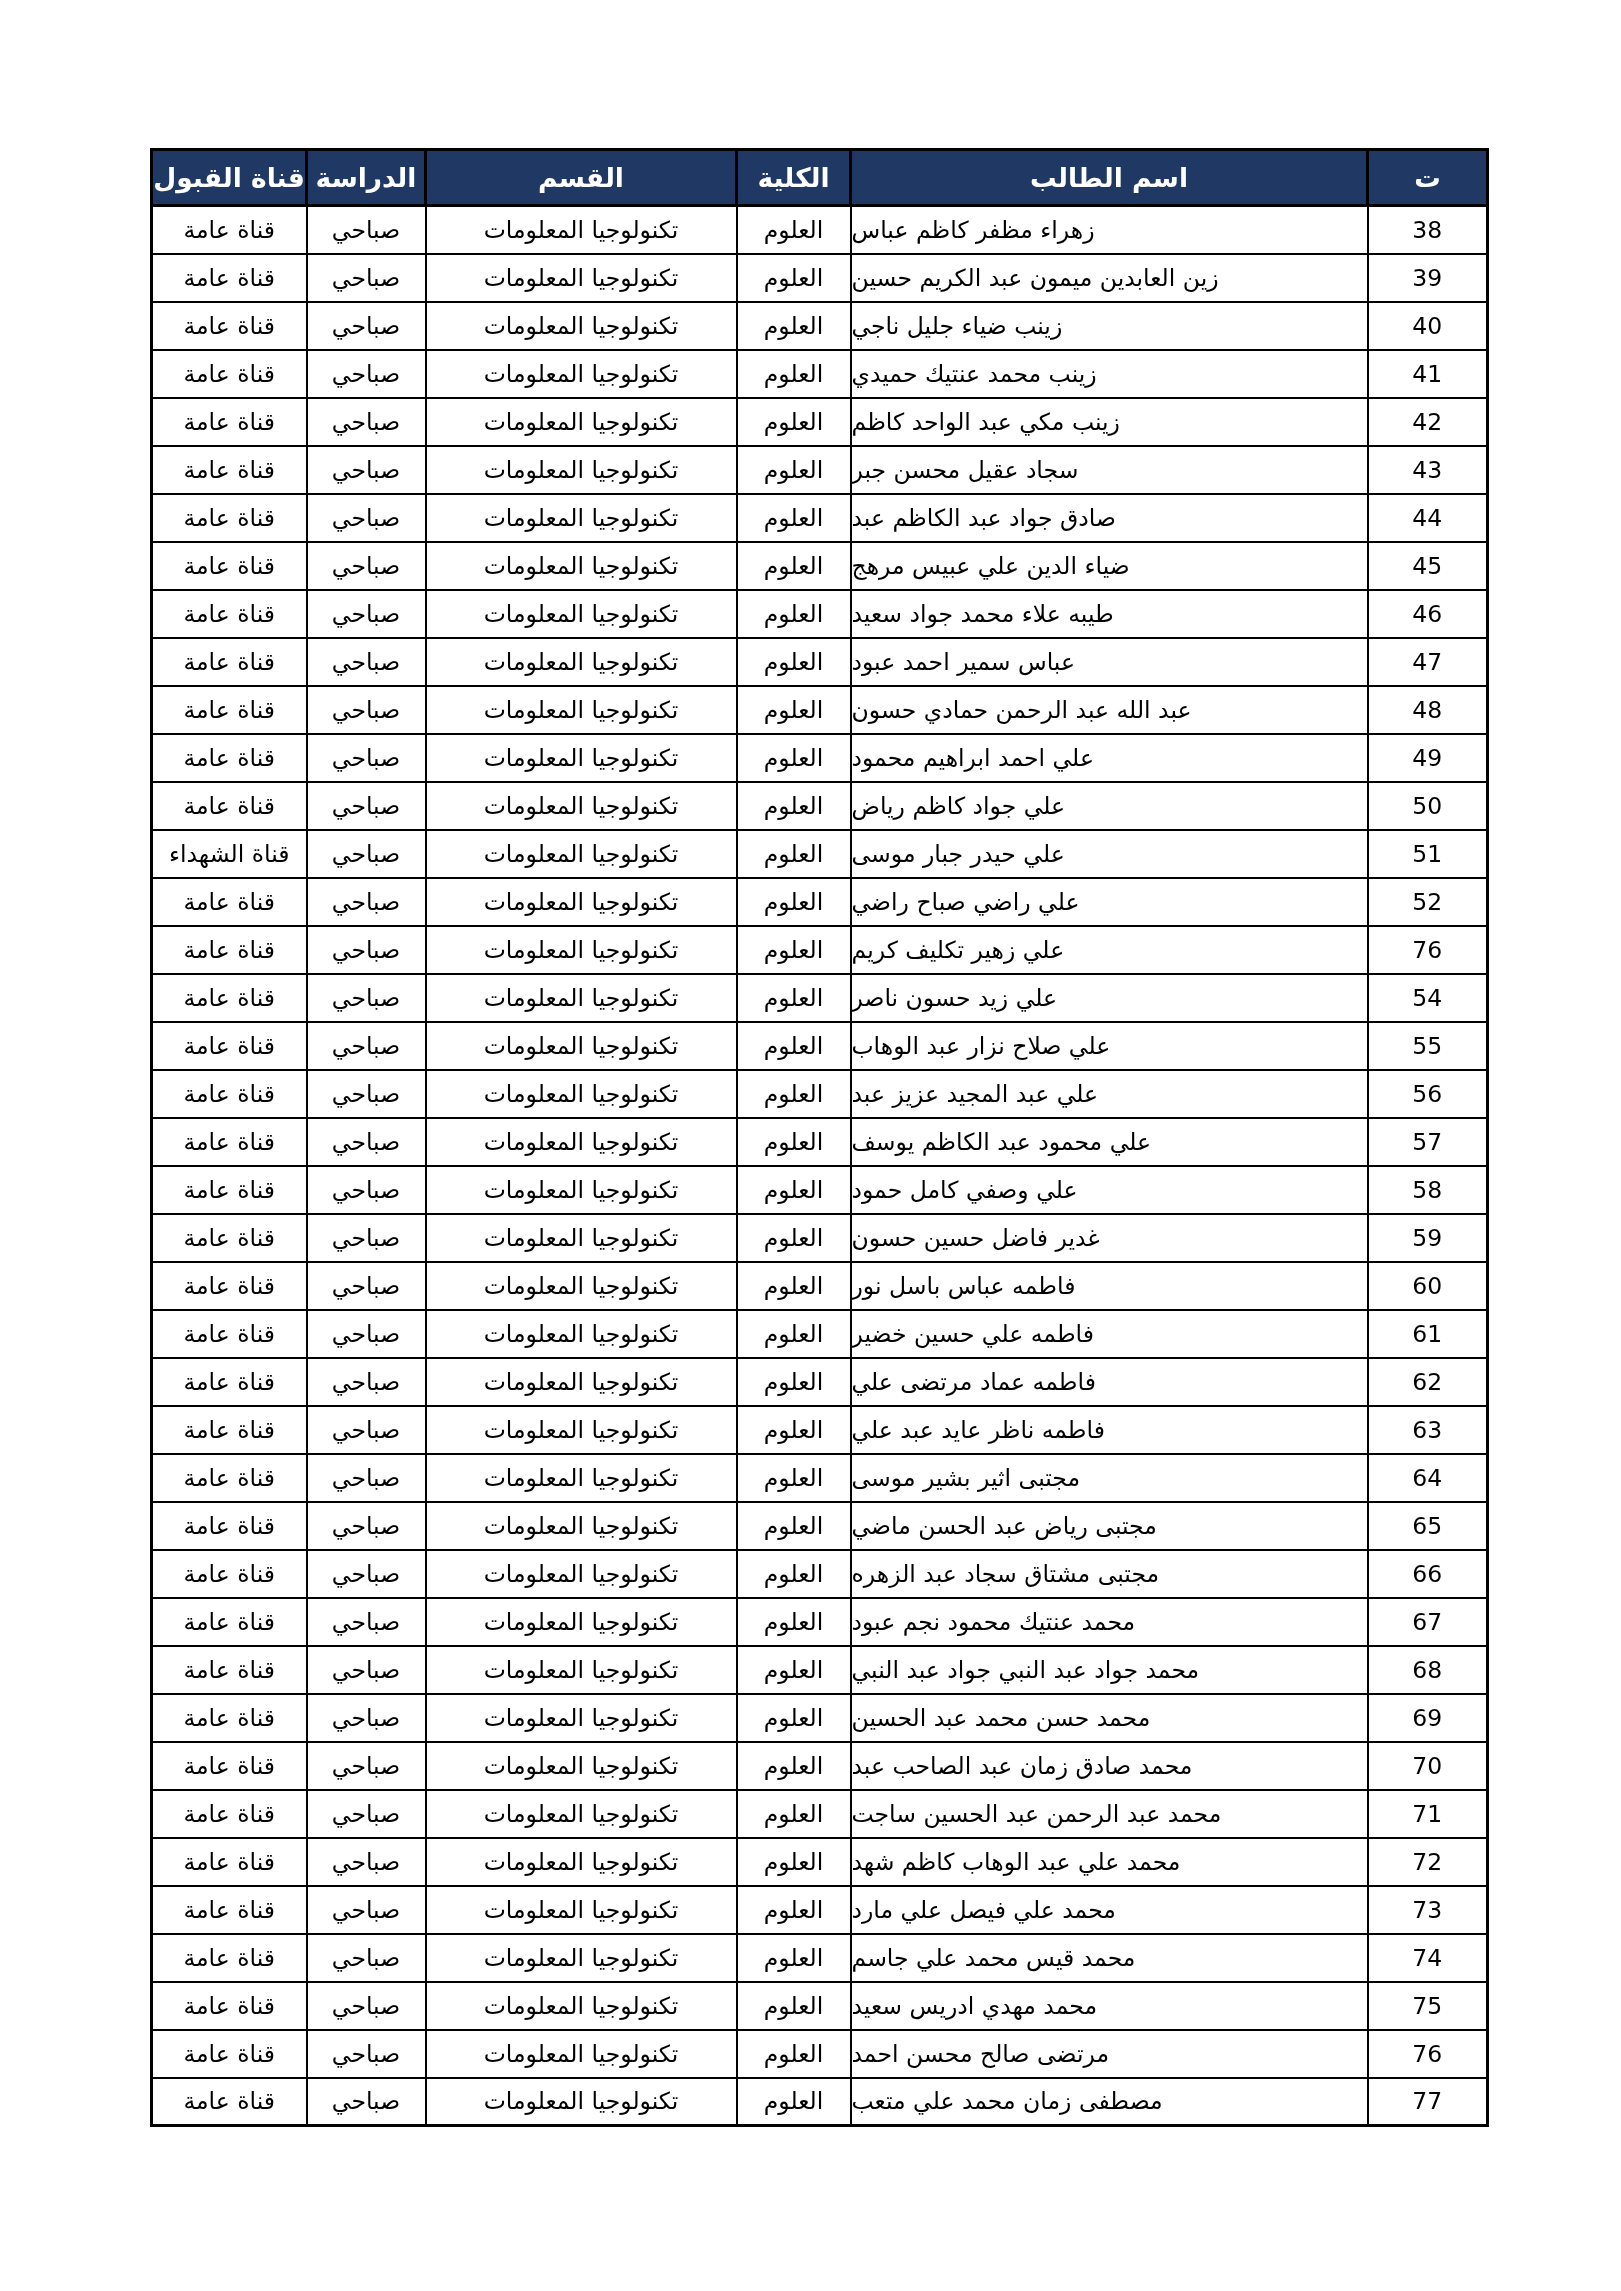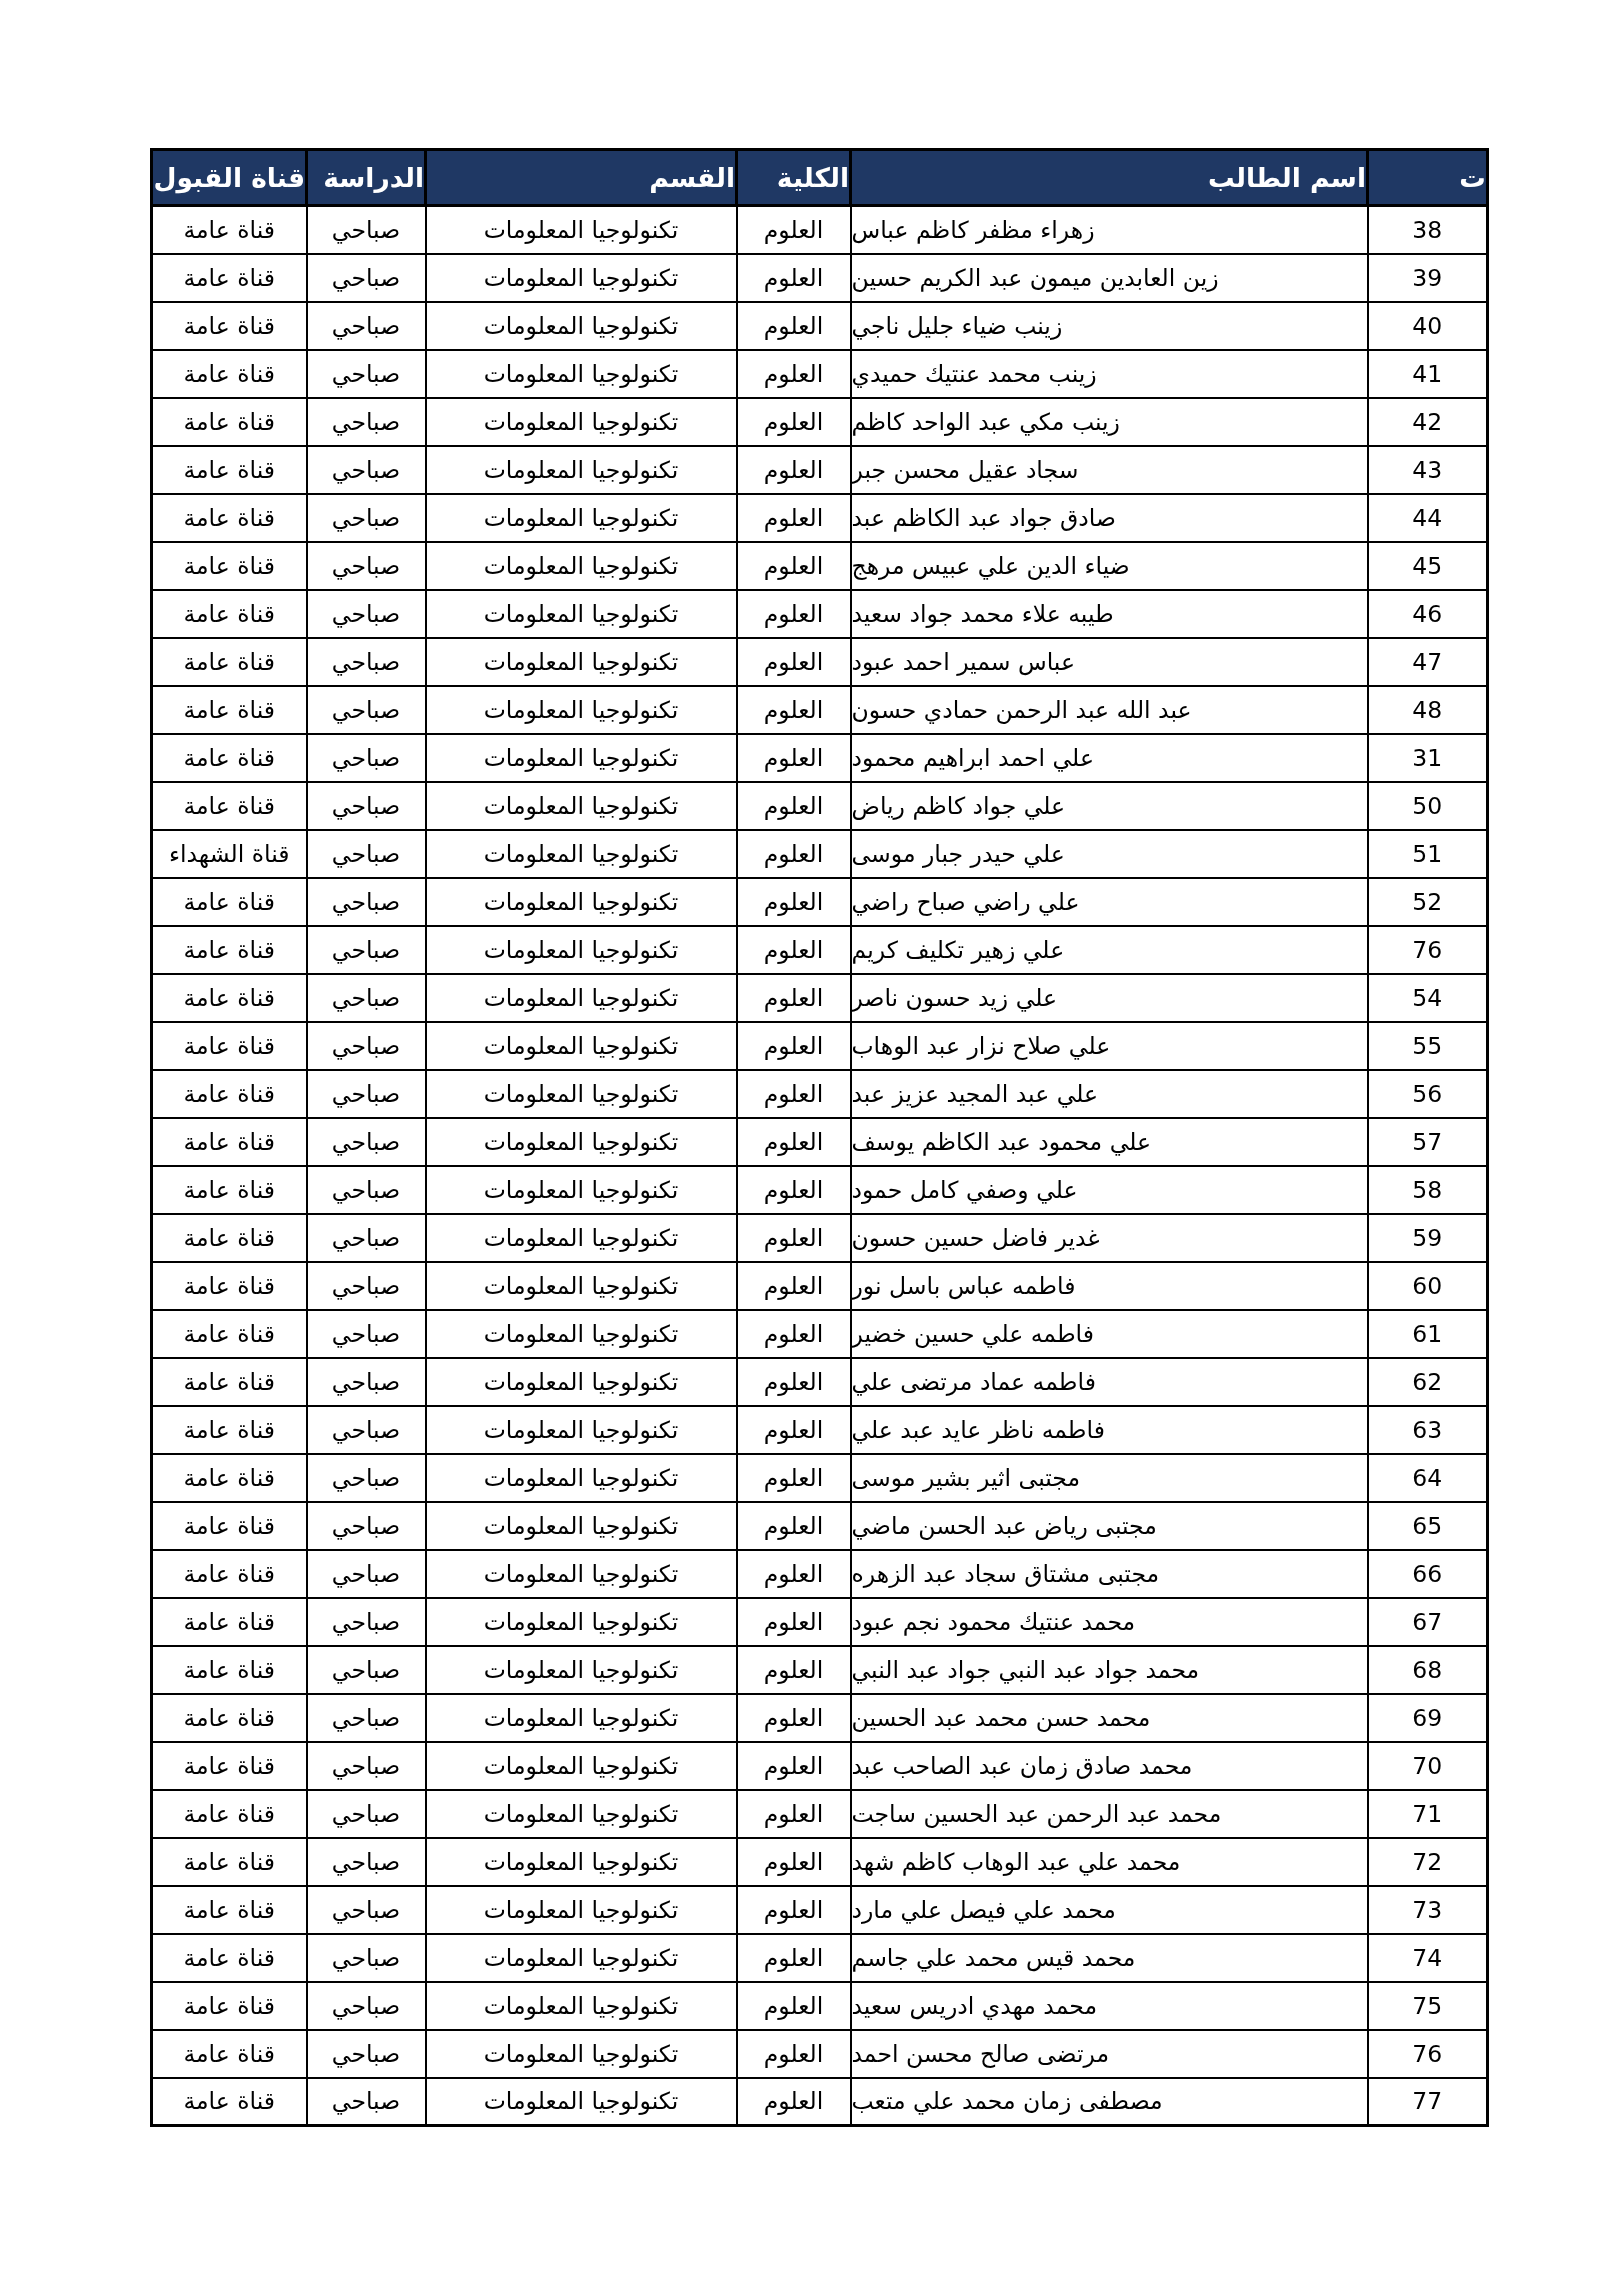--- a/index.html
+++ b/index.html
@@ -31,21 +31,21 @@
     direction:rtl;
     border:3.9px solid var(--border-color);
   }
   table.students th{
     background:var(--header-bg);
     color:var(--header-text);
     font-size:26.5px;
     font-weight:bold;
     height:56px;
     border:3.9px solid var(--border-color);
-    text-align:right;
+    text-align:center;
     vertical-align:middle;
   }
   table.students td{
     background:var(--row-bg);
     font-size:23.5px;
     height:48px;
     border:2.9px solid var(--border-color);
     text-align:center;
     vertical-align:middle;
     white-space:nowrap;
@@ -168,21 +168,21 @@
   </tr>
         <tr>
     <td class="c-serial">48</td>
     <td class="c-name">عبد الله عبد الرحمن حمادي حسون</td>
     <td class="c-college">العلوم</td>
     <td class="c-dept">تكنولوجيا المعلومات</td>
     <td class="c-study">صباحي</td>
     <td class="c-channel">قناة عامة</td>
   </tr>
         <tr>
-    <td class="c-serial">31</td>
+    <td class="c-serial">49</td>
     <td class="c-name">علي احمد ابراهيم محمود</td>
     <td class="c-college">العلوم</td>
     <td class="c-dept">تكنولوجيا المعلومات</td>
     <td class="c-study">صباحي</td>
     <td class="c-channel">قناة عامة</td>
   </tr>
         <tr>
     <td class="c-serial">50</td>
     <td class="c-name">علي جواد كاظم رياض</td>
     <td class="c-college">العلوم</td>

